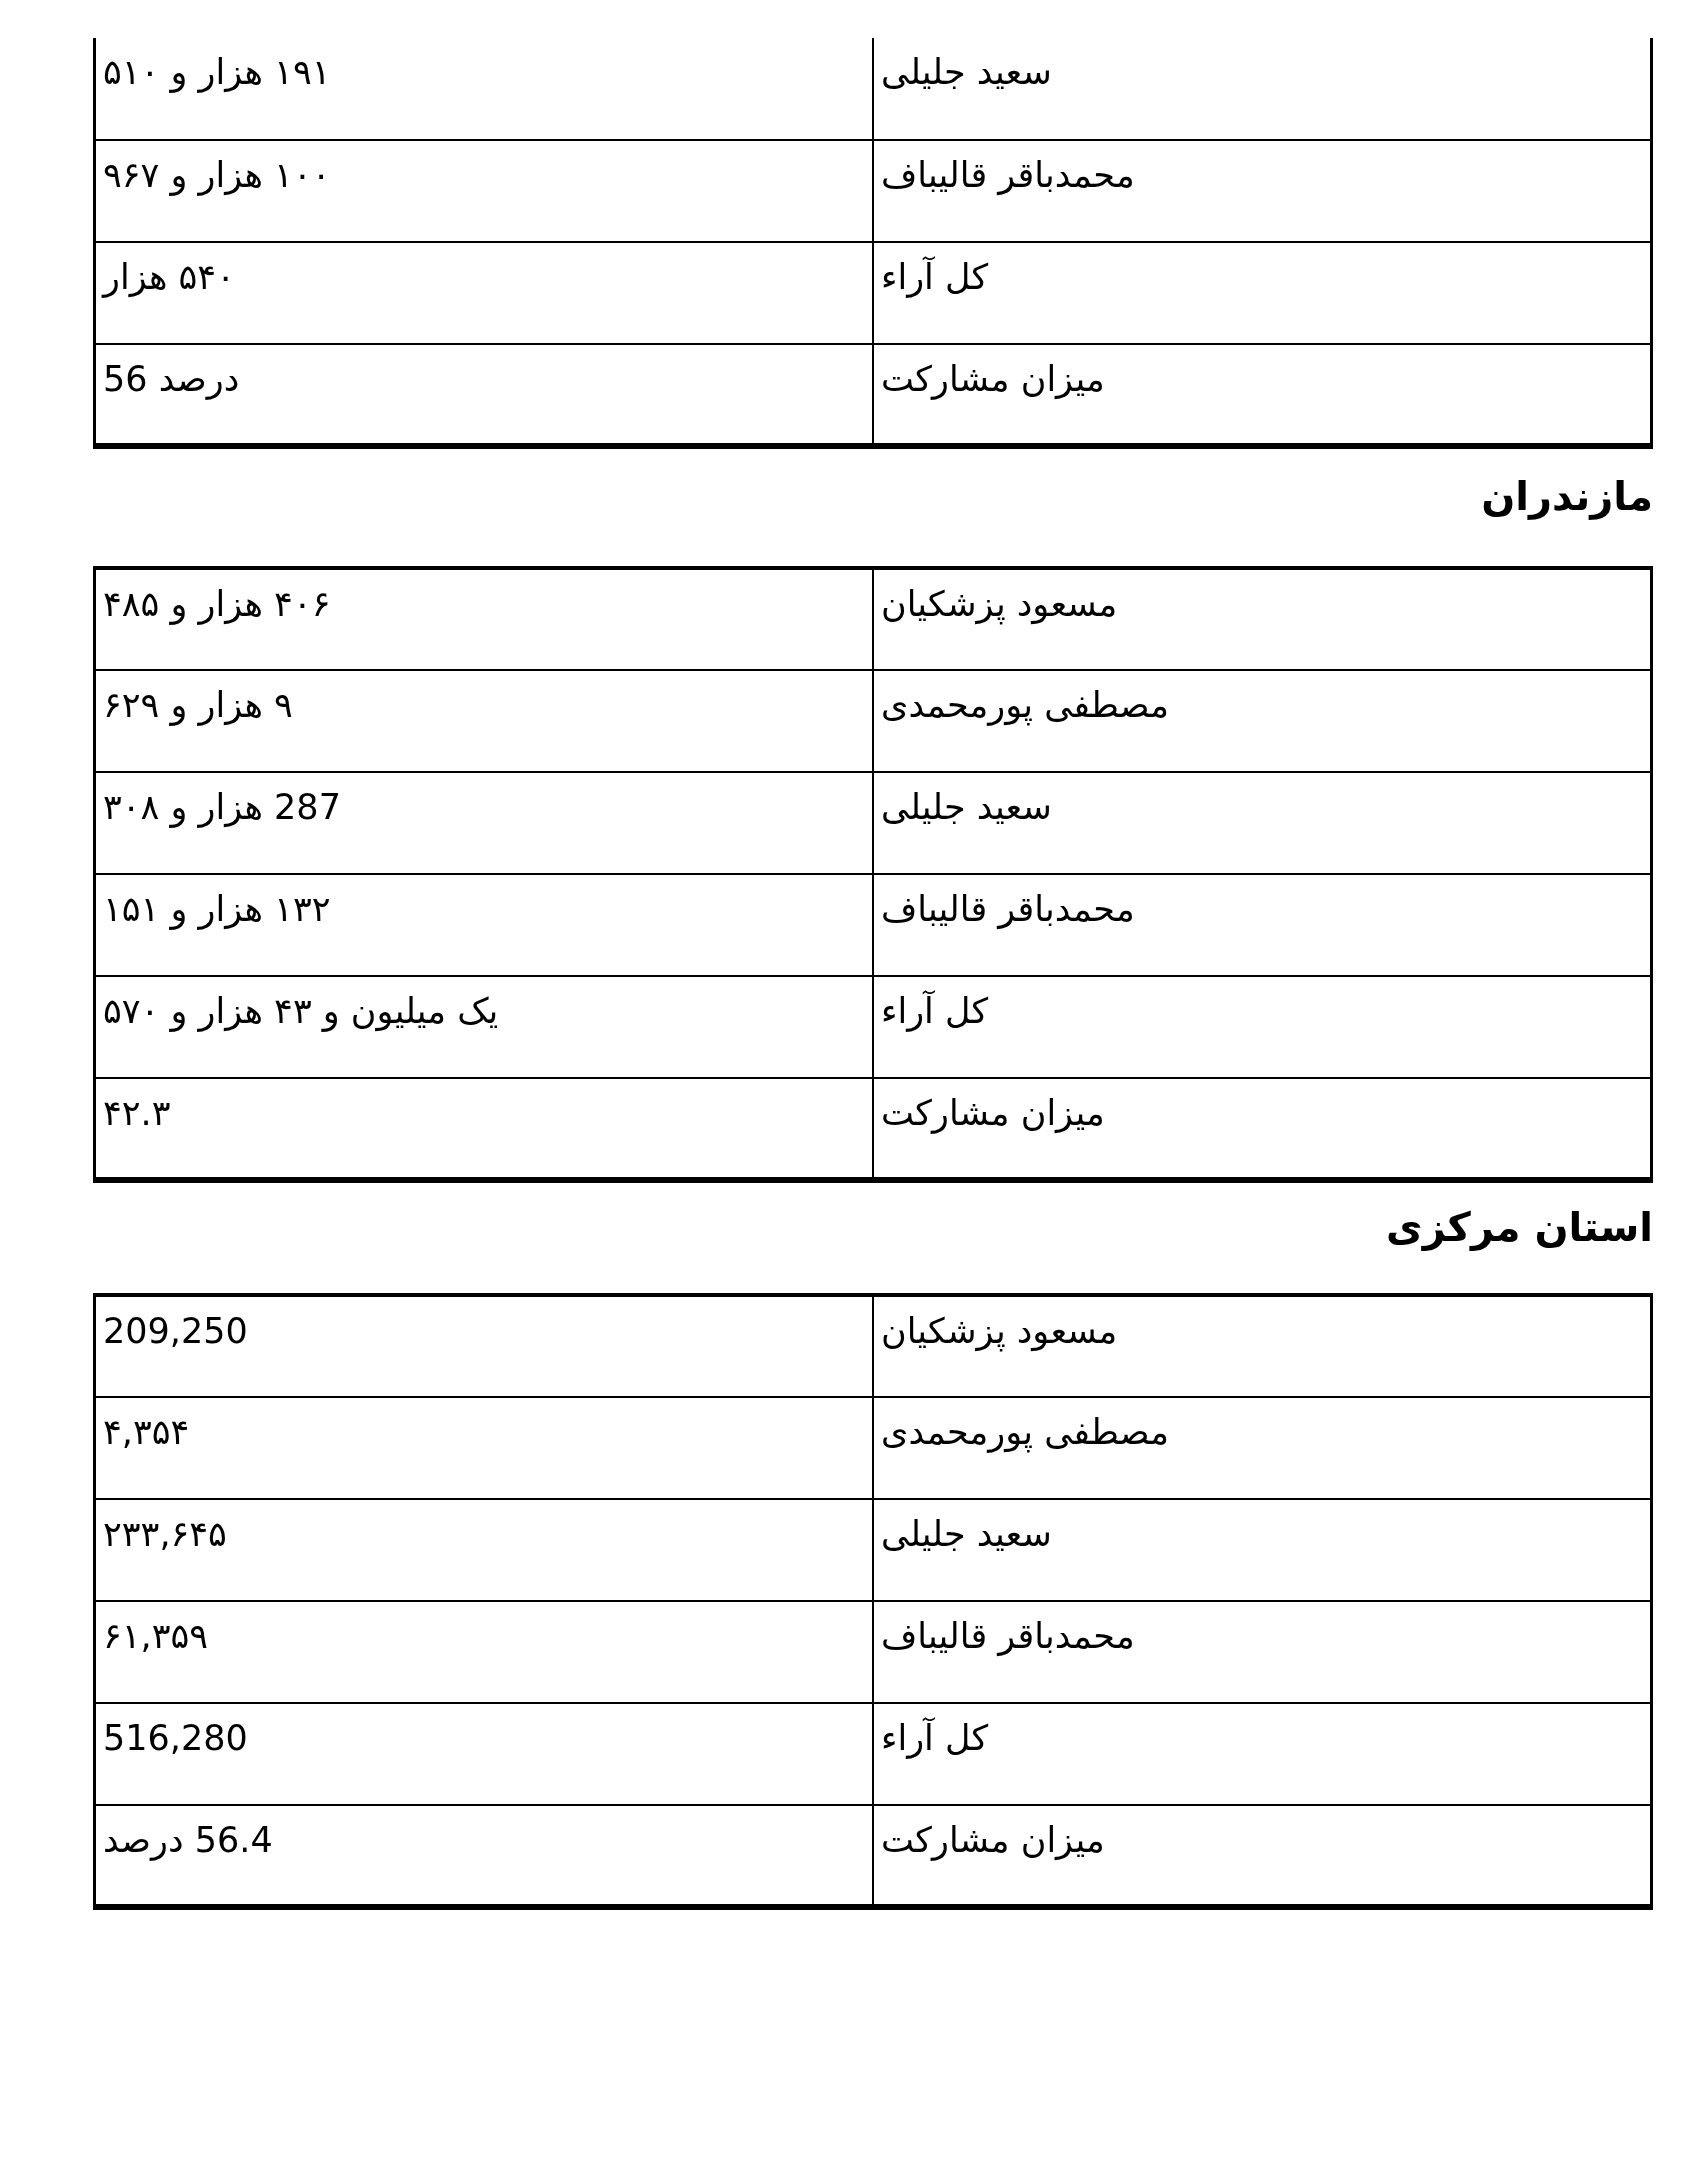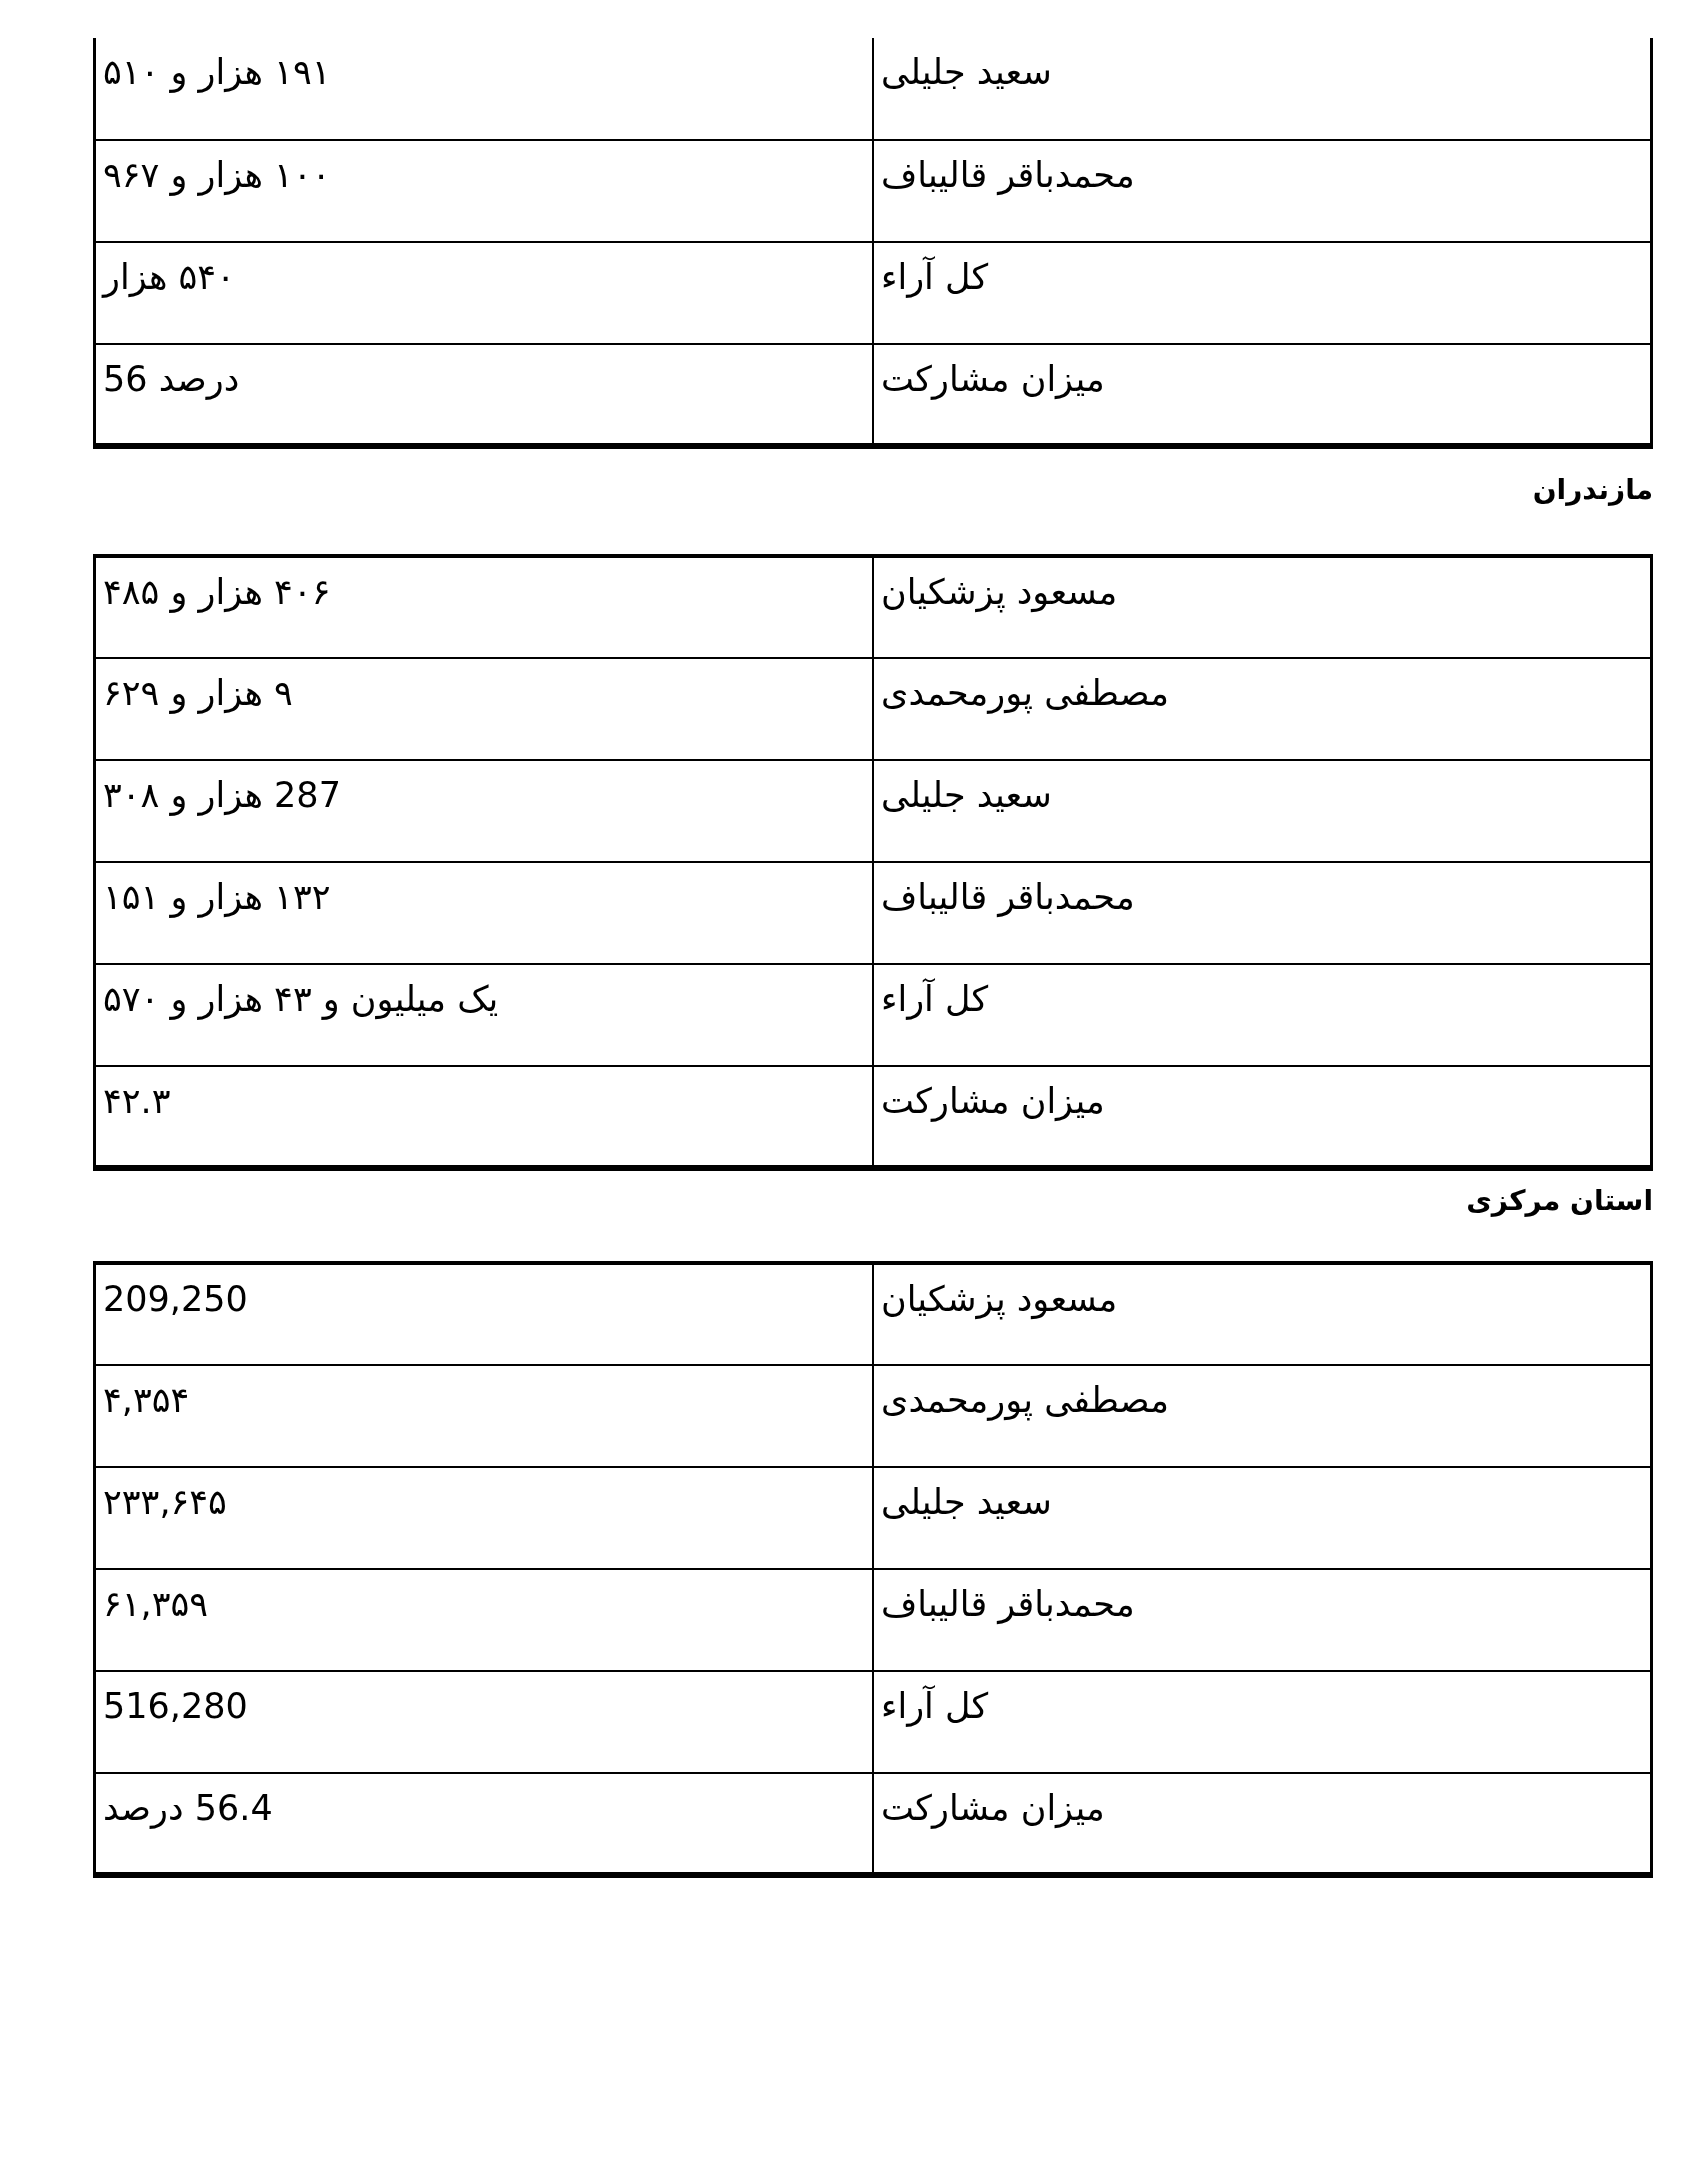--- a/index.html
+++ b/index.html
@@ -38,26 +38,26 @@
     line-height: 1.15;
     overflow: hidden;
   }
   table.results td.title-cell {
     height: 103px;
     padding-top: 16.7px;
   }
   td.label-cell { width: 50%; }
   td.value-cell { width: 50%; }
   .section-heading {
-    font-size: 28px;
+    font-size: 40px;
     font-weight: bold;
     line-height: 1.0;
   }
   .sh-1 { margin: 26.5px 0 50px 0; }
-  .sh-2 { margin: 16px 0 46px 0; }
+  .sh-2 { margin: 24px 0 46px 0; }
 </style>
 </head>
 <body>
 
 <div class="page">
 
   <table class="results continued">
     <tbody>
         <tr>
       <td class="label-cell">سعید جلیلی</td>

